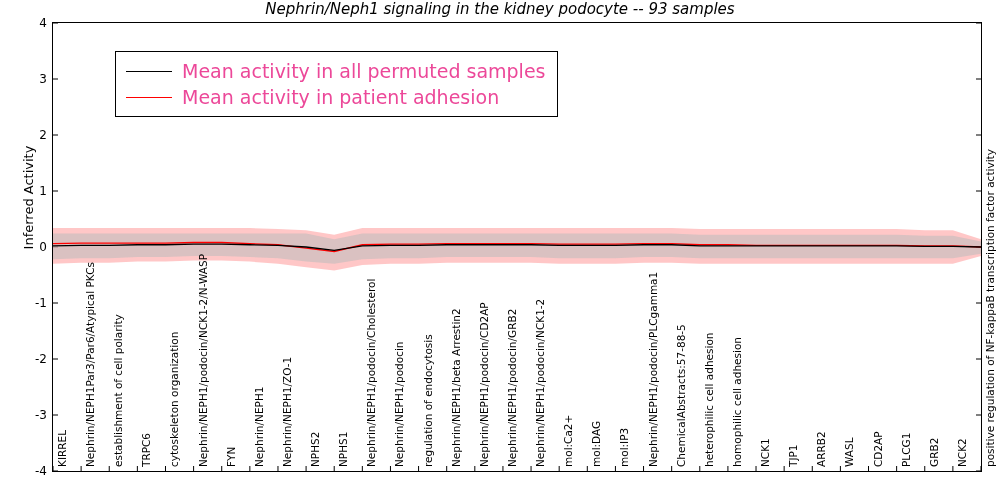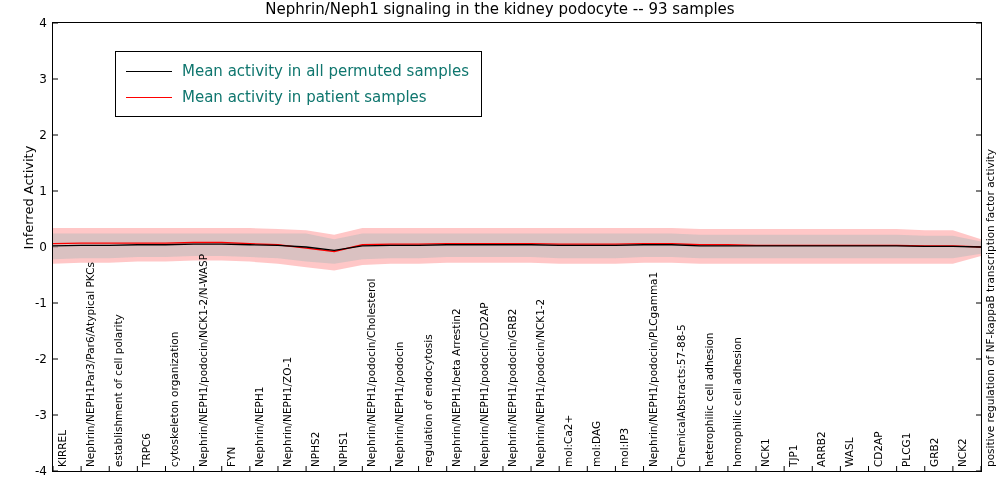--- a/index.html
+++ b/index.html
@@ -20,20 +20,21 @@
   }
   #chart-title {
     position: absolute;
     left: 0;
     top: 0;
     width: 1000px;
     text-align: center;
     font-size: 15px;
     color: #000;
     white-space: nowrap;
+    font-style: italic;
   }
   
   #axes {
     position: absolute;
     left: 52px;
     top: 22px;
     width: 930px;
     height: 450px;
     border: 1px solid #000;
     box-sizing: border-box;
@@ -100,22 +101,22 @@
     height: 26px;
   }
   .legend-line {
     width: 46px;
     height: 0;
     border-top-width: 1.6px;
     border-top-style: solid;
     margin-right: 10px;
   }
   .legend-text {
-    font-size: 15px;
-    color: #0f766e;
+    font-size: 19px;
+    color: #ec4899;
     white-space: nowrap;
   }
 </style>
 </head>
 <body>
 
 <div id="figure">
 
   <div id="chart-title">Nephrin/Neph1 signaling in the kidney podocyte -- 93 samples</div>
 
@@ -181,21 +182,21 @@
         <path d="M0,222.88000000000002L28.12121212121212,222.32L56.24242424242424,222.32L84.36363636363636,221.76L112.48484848484848,221.76L140.60606060606062,221.20000000000002L168.72727272727272,221.20000000000002L196.84848484848484,221.76L224.96969696969697,222.32L253.09090909090907,224L281.21212121212125,227.36L309.3333333333333,222.88000000000002L337.45454545454544,222.32L365.57575757575756,222.32L393.6969696969697,221.76L421.8181818181818,221.76L449.93939393939394,221.76L478.06060606060606,221.76L506.18181818181813,222.32L534.3030303030304,222.32L562.4242424242425,222.32L590.5454545454545,221.76L618.6666666666666,221.76L646.7878787878789,222.88000000000002L674.9090909090909,222.88000000000002L703.030303030303,222.88000000000002L731.1515151515151,222.88000000000002L759.2727272727274,222.88000000000002L787.3939393939394,222.88000000000002L815.5151515151515,222.88000000000002L843.6363636363636,222.88000000000002L871.7575757575758,223.44L899.8787878787879,223.44L928,224" fill="none" stroke="#000000" stroke-width="1.3"></path>
       </svg>
 
     <div id="legend">
       <div class="legend-row">
         <span class="legend-line" style="border-top-color:#000000;"></span>
         <span class="legend-text">Mean activity in all permuted samples</span>
       </div>
       <div class="legend-row">
         <span class="legend-line" style="border-top-color:#ff0000;"></span>
-        <span class="legend-text">Mean activity in patient samples</span>
+        <span class="legend-text">Mean activity in patient adhesion</span>
       </div>
     </div>
   <div class="ytick-label" style="top: 448px;">-4</div>
       <div class="ytick-label" style="top: 392px;">-3</div>
       <div class="ytick-label" style="top: 336px;">-2</div>
       <div class="ytick-label" style="top: 280px;">-1</div>
       <div class="ytick-label" style="top: 224px;">0</div>
       <div class="ytick-label" style="top: 168px;">1</div>
       <div class="ytick-label" style="top: 112px;">2</div>
       <div class="ytick-label" style="top: 56px;">3</div>

